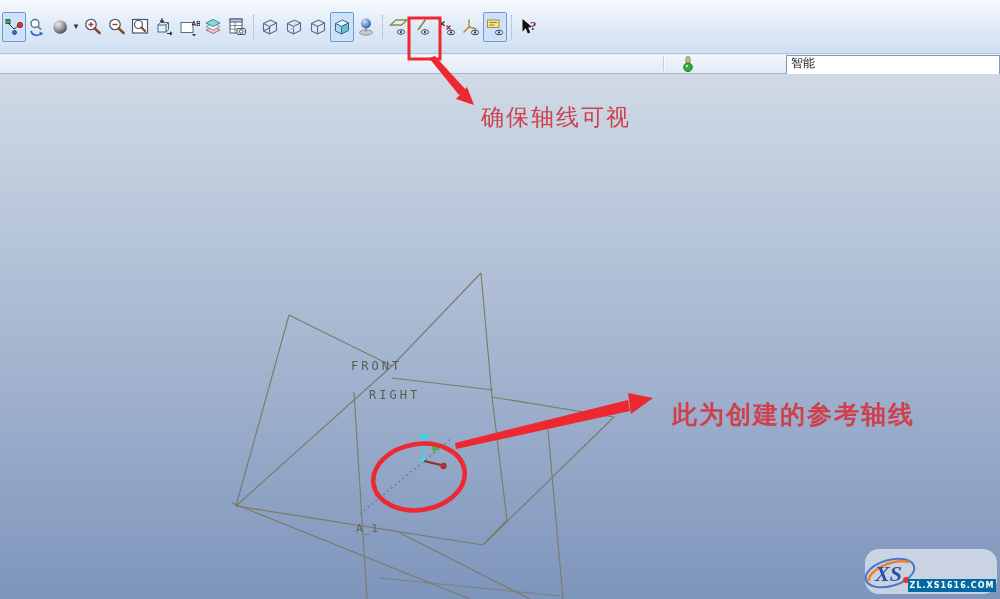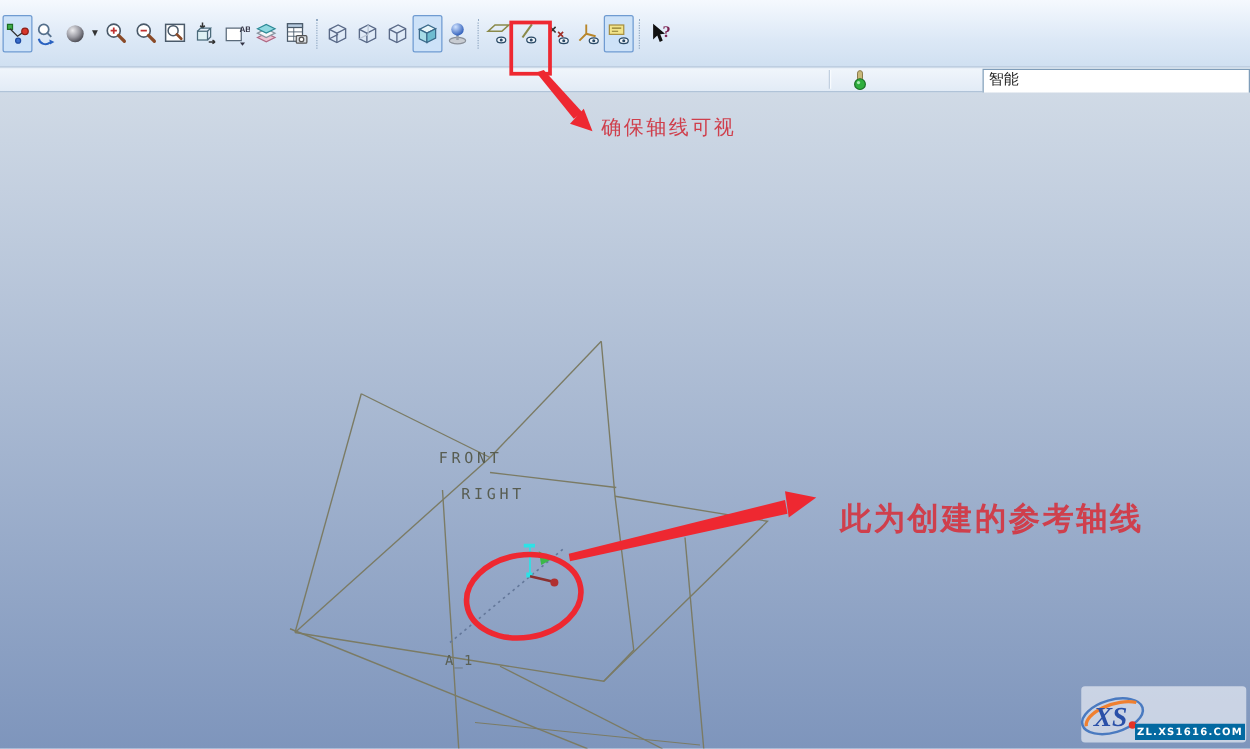--- a/index.html
+++ b/index.html
@@ -37,26 +37,26 @@
   .sketch{position:absolute;left:0;top:0;pointer-events:none;}
   .plane-label{position:absolute;color:#585d51;font-family:"DejaVu Sans Mono",monospace;
     font-size:12px;letter-spacing:3px;pointer-events:none;text-align:right;}
   .axis-label{position:absolute;color:#5a6055;font-family:"DejaVu Sans Mono",monospace;
     font-size:11px;letter-spacing:1px;pointer-events:none;}
 
   
   .overlay{position:absolute;left:0;top:0;pointer-events:none;z-index:50;}
   .note{position:absolute;color:var(--note-red,#cf3f4c);z-index:51;pointer-events:none;
     font-family:"Liberation Serif",serif;font-weight:400;white-space:nowrap;}
-  .note1{left:481px;top:92px;font-size:16px;letter-spacing:2px;}
+  .note1{left:481px;top:102px;font-size:23px;letter-spacing:2px;}
   .note2{left:672px;top:398px;font-size:25px;letter-spacing:2px;font-weight:bold;}
 
   
   .watermark{position:absolute;right:3px;bottom:5px;width:132px;height:45px;z-index:40;
-    background:rgba(238,242,247,0.66);border-radius:3px;}
+    background:rgba(238,242,247,0.66);border-radius:14px;}
   .wm-site{position:absolute;left:43px;top:-1px;font-size:25px;font-weight:bold;
     color:#4f5c8e;letter-spacing:1px;font-family:"Liberation Sans",sans-serif;}
   .wm-strip{position:absolute;left:43px;bottom:2px;width:88px;height:13px;background:#0369a1;
     color:#fff;font-size:8px;font-weight:bold;letter-spacing:1px;text-align:center;
     line-height:13px;font-family:"DejaVu Sans",sans-serif;}
   .wm-logo{position:absolute;left:-2px;top:2px;}
 </style>
 </head>
 <body>
 

